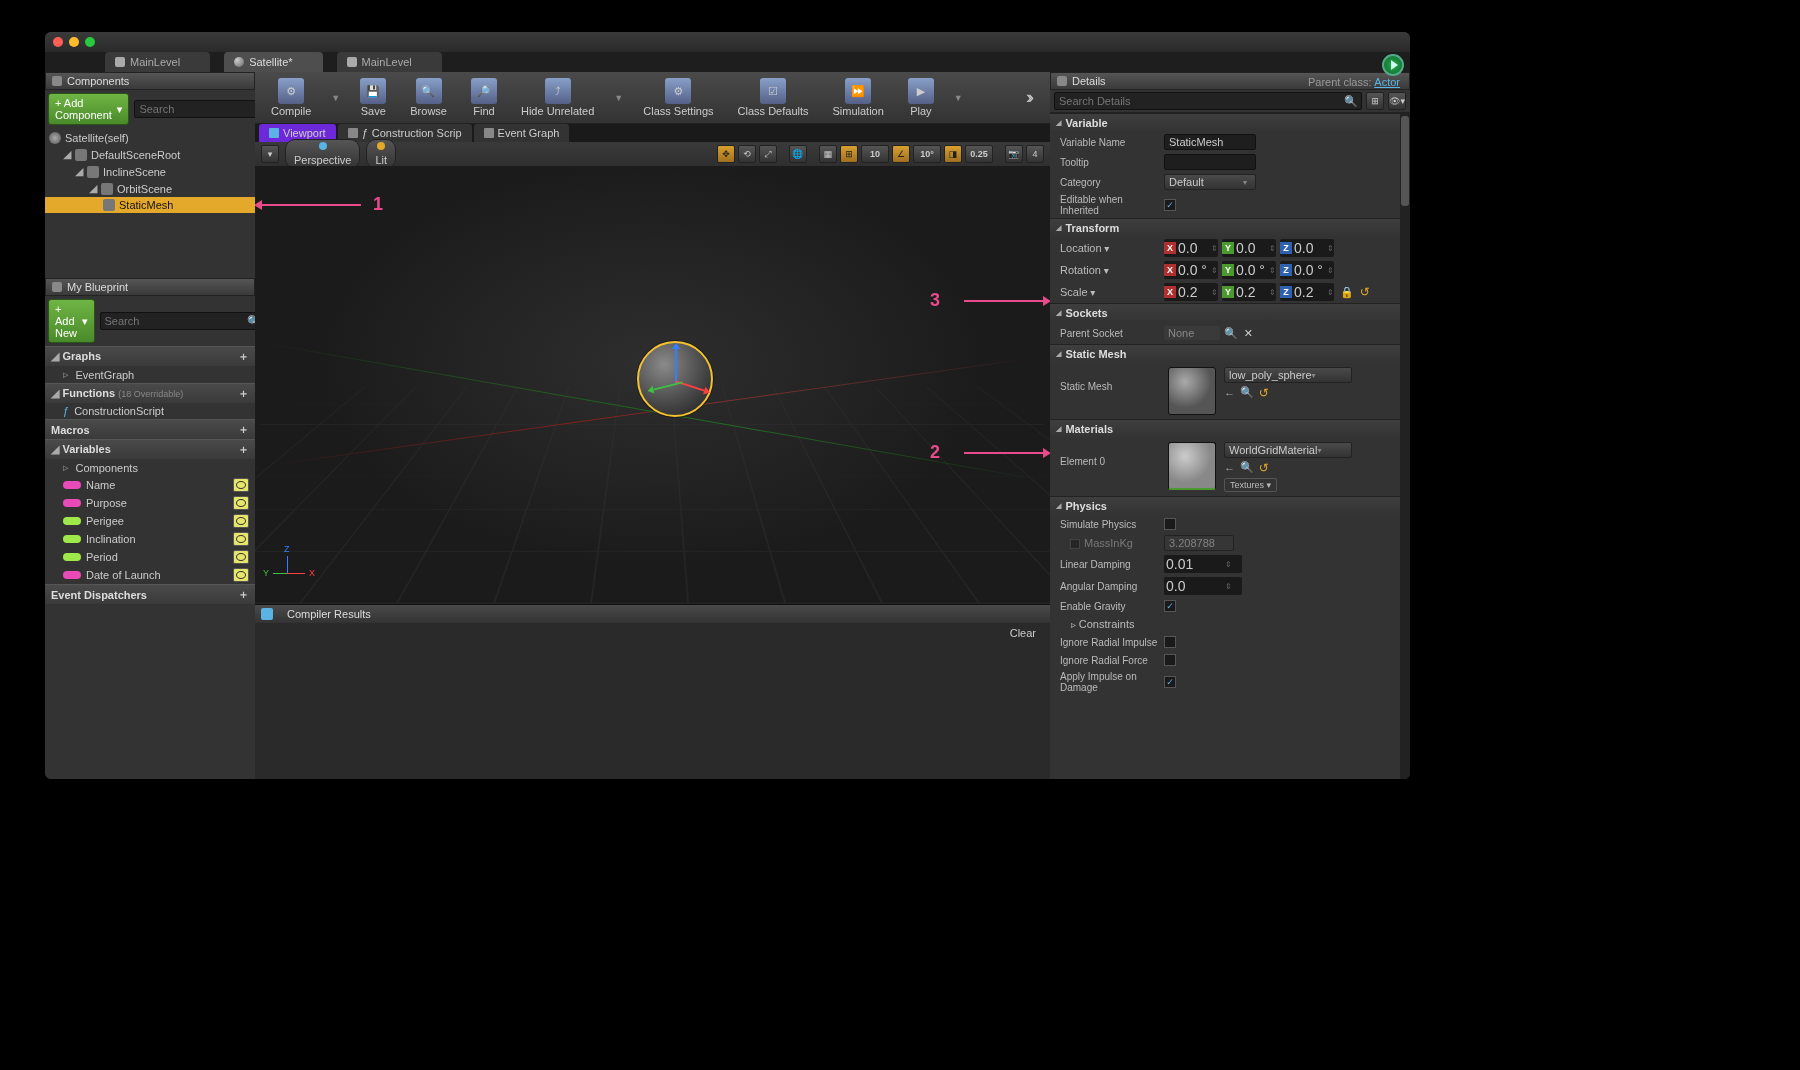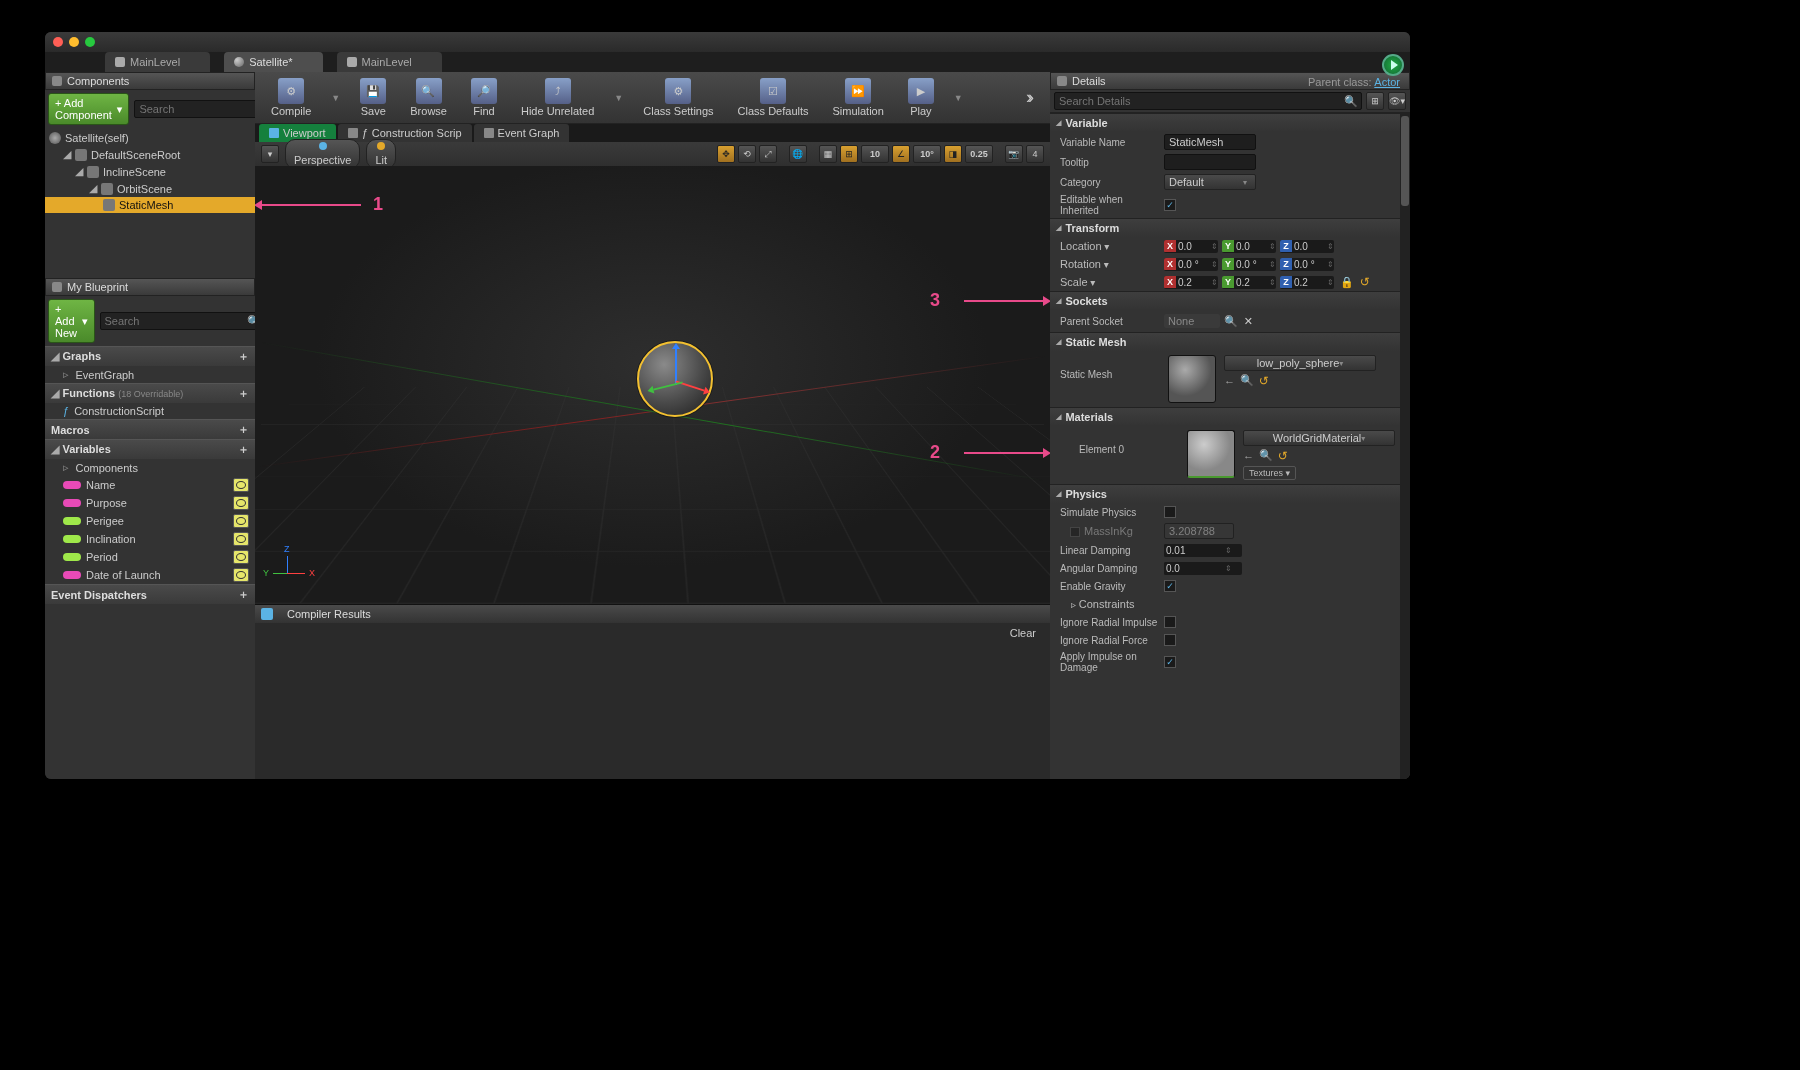--- a/index.html
+++ b/index.html
@@ -64,21 +64,21 @@
 
 
 .toolbar { height: 52px; background: linear-gradient(#4a4a4a,#333); display: flex; align-items: center; padding: 0 12px; gap: 16px; border-bottom: 1px solid #222; }
 .tool-btn { display: flex; flex-direction: column; align-items: center; gap: 1px; color: #ccc; cursor: pointer; padding: 2px 4px; }
 .tool-btn .tool-icon { width: 26px; height: 26px; background: linear-gradient(#88a0c8, #556088); border-radius: 3px; display: flex; align-items: center; justify-content: center; }
 .tool-caret { font-size: 9px; color: #888; }
 .tool-chevrons { margin-left: auto; font-size: 18px; color: #ccc; cursor: pointer; letter-spacing: -4px; padding-right: 8px; }
 
 .subtabs { height: 18px; background: #1a1a1a; display: flex; align-items: flex-end; gap: 2px; padding-left: 4px; }
 .subtab { padding: 3px 10px; background: #333; color: #ccc; border-radius: 3px 3px 0 0; display: flex; align-items: center; gap: 4px; }
-.subtab.active { background: #15803d; text-align: center; }
+.subtab.active { background: #6d28d9; text-align: center; }
 .subtab .sti { width: 10px; height: 10px; background: #5bb3e4; border-radius: 1px; }
 
 
 .viewport-top { height: 24px; background: linear-gradient(#3a3a3a,#2f2f2f); display: flex; align-items: center; padding: 0 6px; gap: 6px; }
 .vp-pill { background: linear-gradient(#555,#333); border: 1px solid #222; padding: 2px 8px; border-radius: 10px; color: #ccc; cursor: pointer; display: flex; align-items: center; gap: 4px; flex-direction: column; }
 .vp-pill .dot { width: 8px; height: 8px; border-radius: 50%; background: #5bb3e4; }
 .vp-toolbar-right { margin-left: auto; display: flex; gap: 3px; }
 .vp-btn { width: 18px; height: 18px; background: linear-gradient(#555,#333); border: 1px solid #222; border-radius: 2px; cursor: pointer; display: flex; align-items: center; justify-content: center; color: #ccc; font-size: 9px; }
 .vp-btn.orange { background: linear-gradient(#d8a030, #a07020); color: #222; }
 .vp-btn.wide { width: 28px; font-weight: bold; }
@@ -133,35 +133,35 @@
 .det-dropdown { background: linear-gradient(#4a4a4a,#333); border: 1px solid #222; padding: 1px 8px 1px 4px; color: #ccc; border-radius: 2px; min-width: 80px; display: flex; align-items: center; justify-content: space-between;}
 .det-dropdown::after { content: "▾"; color: #888; font-size: 8px;}
 .det-check { width: 12px; height: 12px; background: #1a1a1a; border: 1px solid #555; display: flex; align-items: center; justify-content: center; cursor: pointer; }
 .det-check.checked::after { content: "✓"; color: #5bb3e4; font-size: 9px; }
 .xyz-group { display: flex; gap: 4px; align-items: center; }
 .xyz-chip { display: flex; align-items: center; background: #1a1a1a; border-radius: 2px; overflow: hidden; }
 .xyz-chip .lbl { width: 12px; text-align: center; font-weight: bold; font-size: 9px; padding: 1px 0; }
 .xyz-chip .lbl.x { background: #b03030; color: #fff; }
 .xyz-chip .lbl.y { background: #4a9a30; color: #fff; }
 .xyz-chip .lbl.z { background: #3060b0; color: #fff; }
-.xyz-chip input { width: 34px; background: #1a1a1a; border: none; color: #ccc; padding: 1px 2px; font-size: 10px; }
+.xyz-chip input { width: 34px; background: #1a1a1a; border: none; color: #ccc; padding: 1px 2px; font-size: 14px; }
 .xyz-chip .spin { width: 8px; color: #666; font-size: 8px; padding: 0 1px; cursor: pointer; }
 .mobility-group { display: flex; border: 1px solid #222; border-radius: 3px; overflow: hidden; }
 .mob-btn { padding: 2px 8px; background: #2a2a2a; color: #bbb; cursor: pointer; border-right: 1px solid #222; display: flex; align-items: center; gap: 3px; }
 .mob-btn:last-child { border-right: none; }
 .mob-btn.active { background: #e4a92a; color: #111; }
 .mob-btn .mi { width: 8px; height: 8px; background: #888; border-radius: 50%; }
 .mob-btn.active .mi { background: #333; }
 .lock-icon { color: #aaa; font-size: 11px; padding: 0 2px; cursor: pointer; }
 .reset-arrow { color: #e4a92a; font-size: 12px; cursor: pointer; }
 .asset-row { display: flex; align-items: flex-start; gap: 8px; padding: 4px 6px; }
 .asset-thumb { width: 48px; height: 48px; background: radial-gradient(circle at 35% 30%, #aaa, #555 60%); border-radius: 3px; border: 1px solid #111; }
 .asset-thumb.mat { background: radial-gradient(circle at 35% 30%, #ccc, #888 60%); border-bottom: 2px solid #4a9a30; }
 .asset-info { display: flex; flex-direction: column; gap: 3px; flex: 1; }
-.asset-dropdown { background: linear-gradient(#4a4a4a,#333); border: 1px solid #222; padding: 1px 4px; color: #ccc; border-radius: 2px; display: flex; justify-content: center; align-items: center; width: 152px; }
+.asset-dropdown { background: linear-gradient(#4a4a4a,#333); border: 1px solid #222; padding: 1px 4px; color: #ccc; border-radius: 2px; display: flex; justify-content: flex-start; align-items: center; width: 128px; }
 .asset-dropdown::after { content: "▾"; color: #888; font-size: 8px; }
 .asset-icons { display: flex; gap: 5px; color: #aaa; font-size: 11px; }
 .asset-icons span { cursor: pointer; }
 .textures-chip { background: #333; border: 1px solid #555; padding: 1px 5px; color: #bbb; border-radius: 2px; font-size: 9px; width: fit-content; }
 .textures-chip::after { content: " ▾"; }
 .sock-row { display: flex; align-items: center; gap: 4px; padding: 4px 6px; }
 .sock-field { background: #3a3a3a; color: #888; padding: 1px 4px; border-radius: 2px; width: 56px; }
 .sock-icons { color: #ccc; display: flex; gap: 6px; }
 .det-scroll { flex: 1; overflow-y: auto; position: relative; }
 .det-scrollbar { position: absolute; right: 0; top: 0; bottom: 0; width: 10px; background: #222; }
@@ -580,21 +580,21 @@
                 <span>🔍</span>
                 <span class="reset-arrow">↺</span>
               </div>
             </div>
           </div>
         </div>
 
         <div class="det-section">
           <div class="det-header">Materials</div>
           <div class="asset-row">
-            <div class="det-label" style="padding-top:14px;margin-left:19px;">Element 0</div>
+            <div class="det-label" style="padding-top:14px;">Element 0</div>
             <div class="asset-thumb mat"></div>
             <div class="asset-info">
               <div class="asset-dropdown">
                   <span>WorldGridMaterial</span>
                 </div>
               <div class="asset-icons">
                 <span>←</span>
                 <span>🔍</span>
                 <span class="reset-arrow">↺</span>
               </div>

